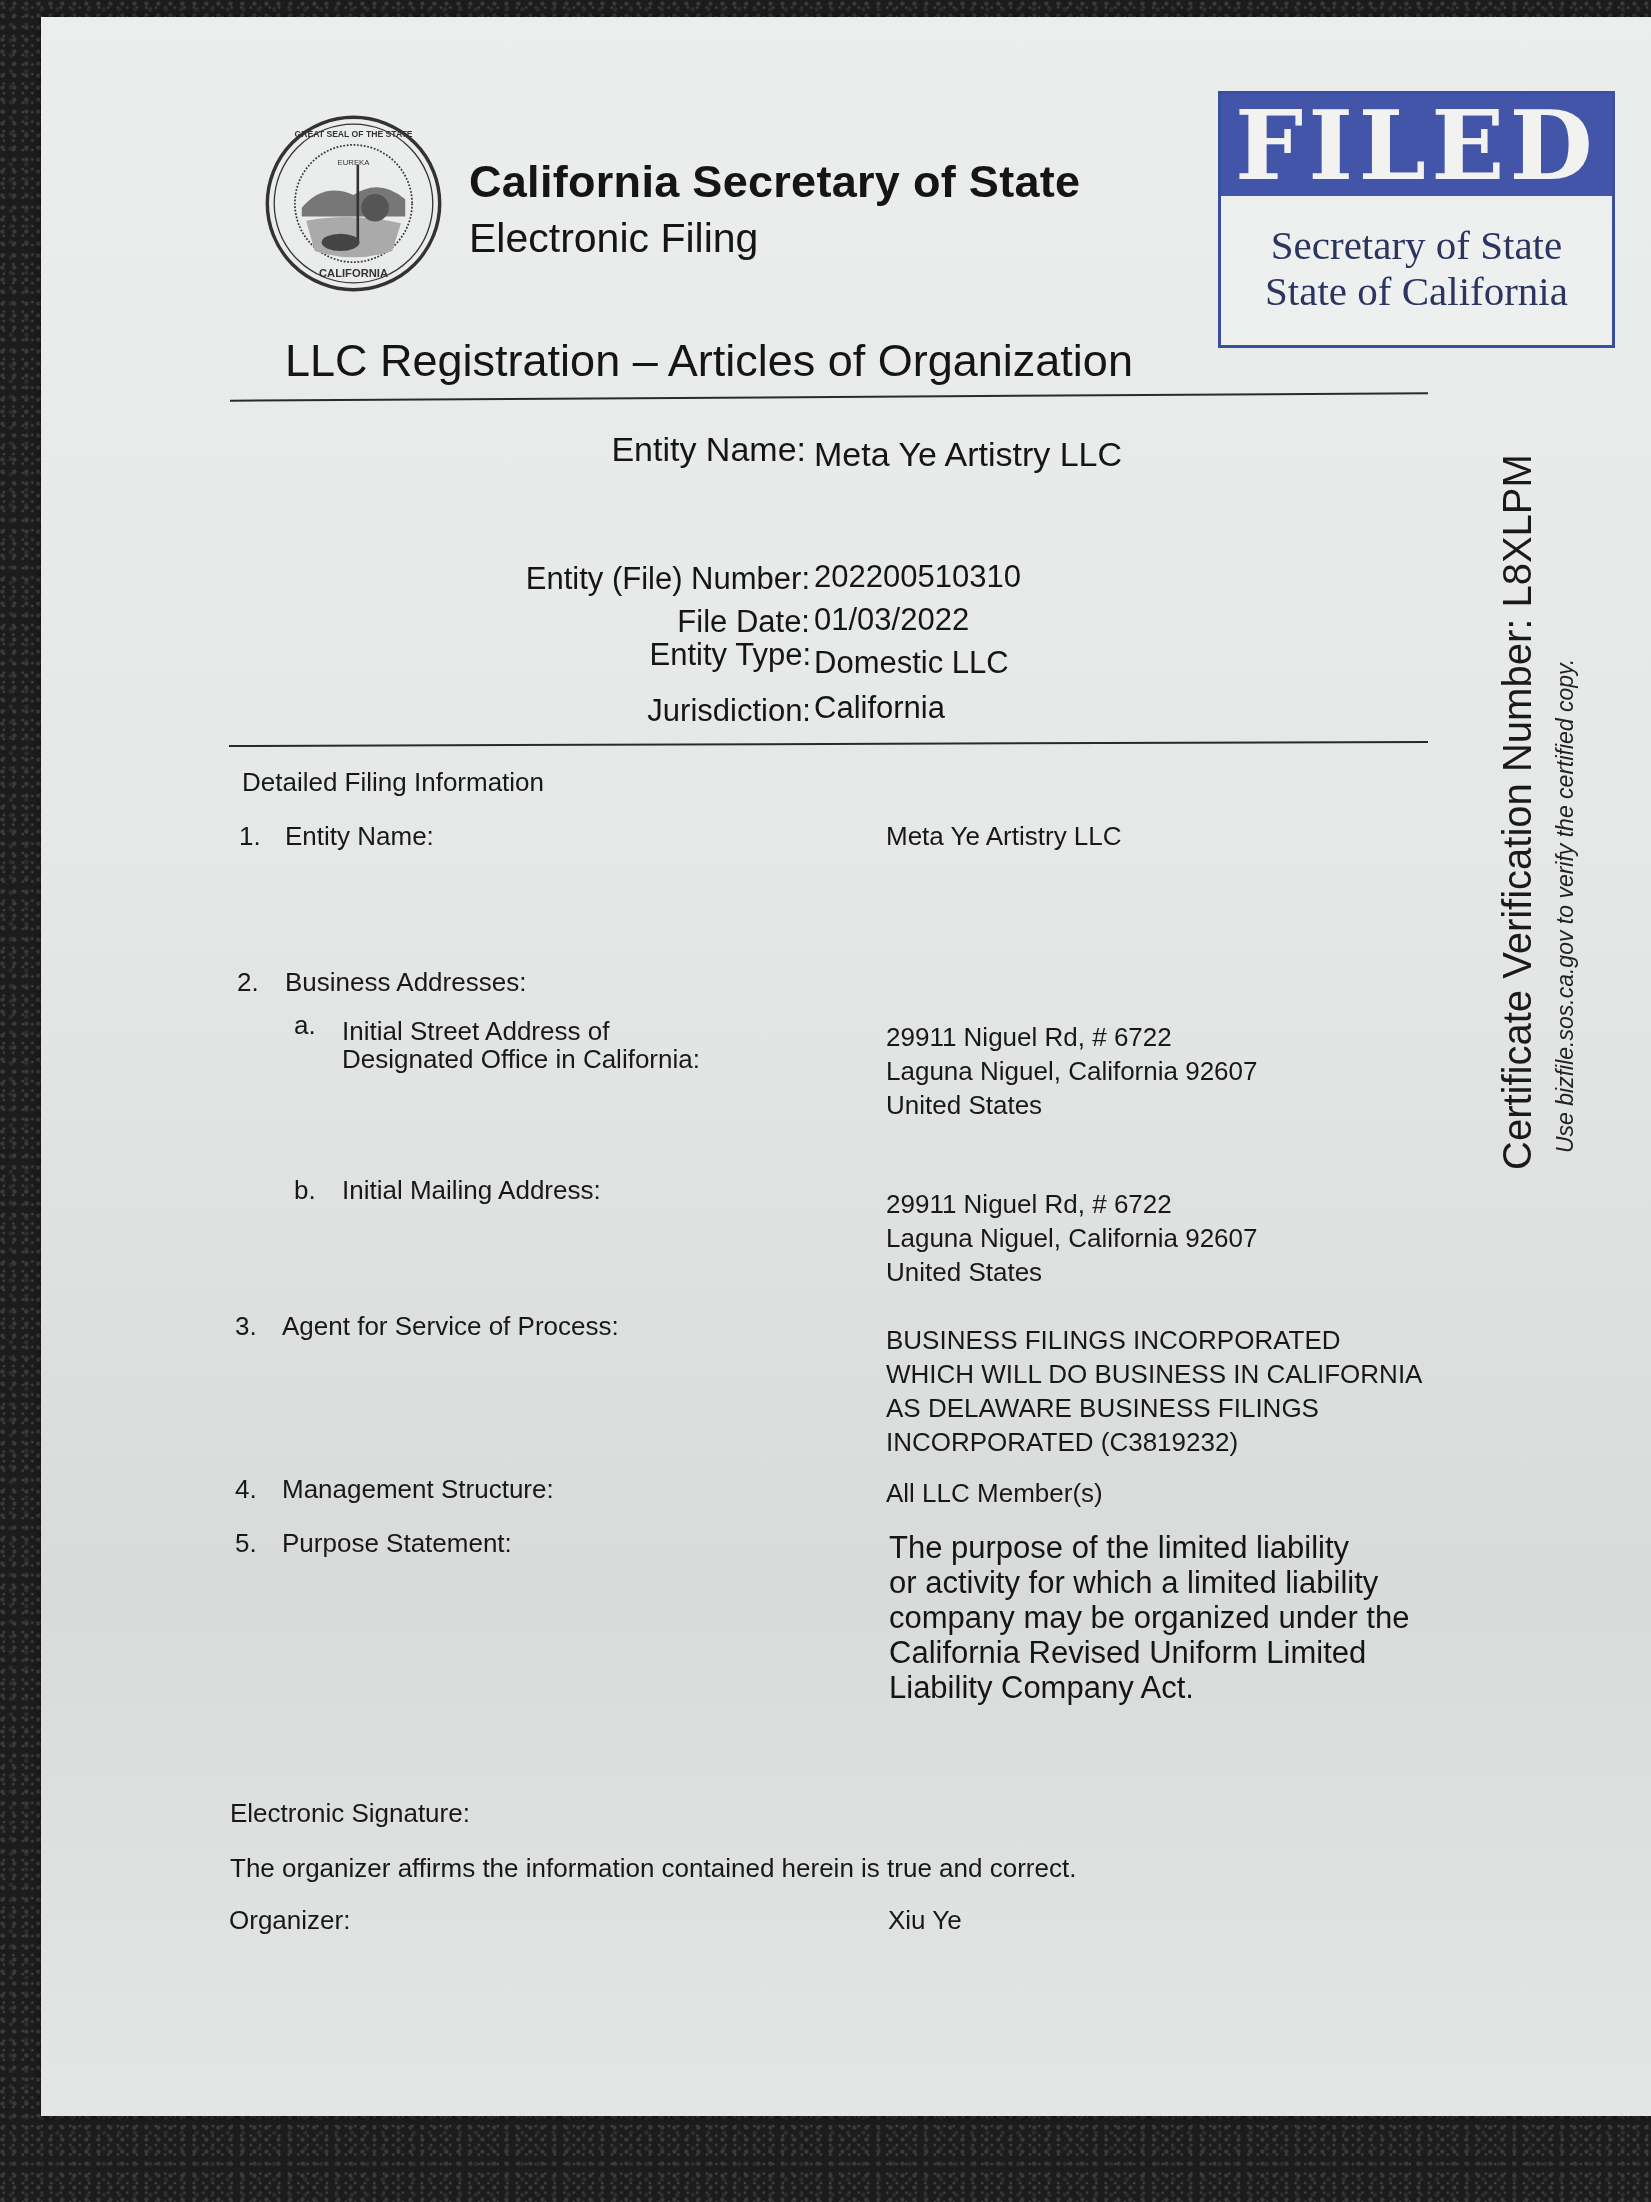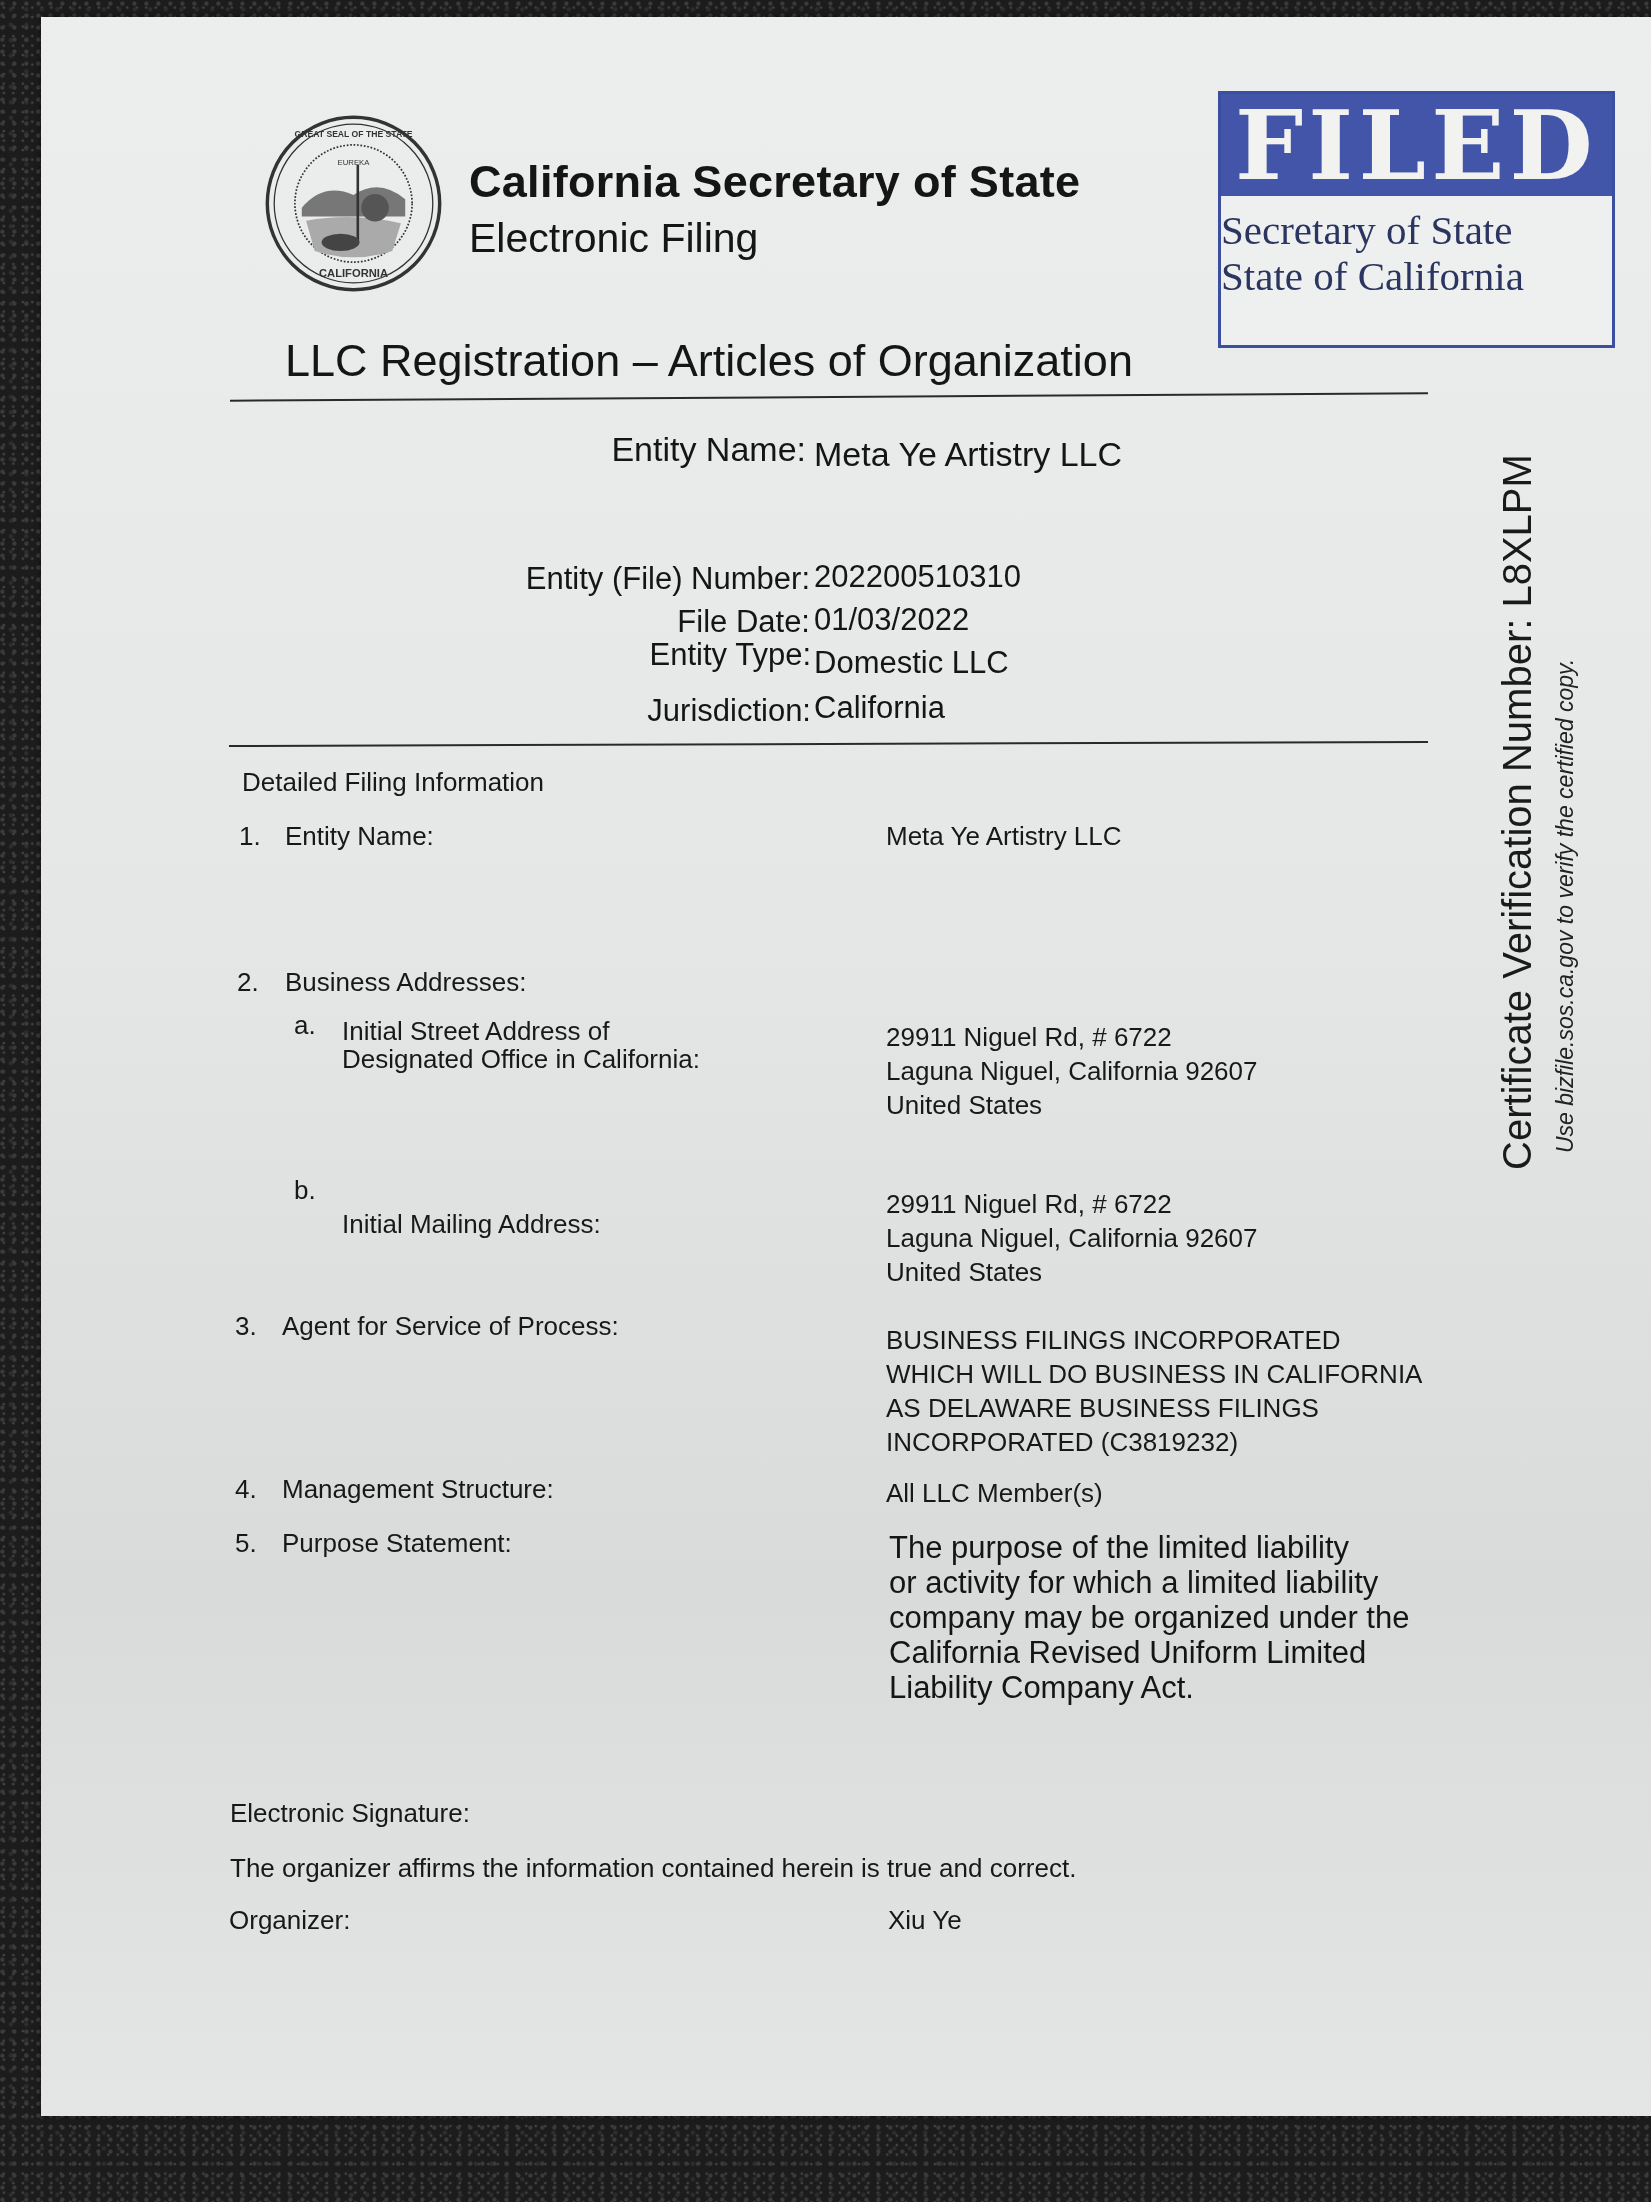--- a/index.html
+++ b/index.html
@@ -26,21 +26,21 @@
   .hdr-title { left: 428px; top: 139px; font-size: 45px; font-weight: bold; color: #151515; letter-spacing: 0.3px; }
   .hdr-sub { left: 428px; top: 198px; font-size: 41px; color: #151515; }
   .filed {
     left: 1177px; top: 74px; width: 397px; height: 257px;
     border: 3.4px solid #3a4fa0; background: #eef0f0; box-sizing: border-box;
   }
   .filed-top {
     height: 102px; background: #4355a8; display: flex; align-items: center; justify-content: center;
     color: #f2f2f0; font-family: "DejaVu Serif", serif; font-weight: bold; font-size: 96px; letter-spacing: 5.2px;
   }
-  .filed-bottom { color: #2b3560; font-family: "Liberation Serif", serif; font-size: 41px; line-height: 46px; padding-top: 11px; }
+  .filed-bottom { text-align: center; color: #2b3560; font-family: "Liberation Serif", serif; font-size: 41px; line-height: 46px; padding-top: 26px; }
   .doc-title { left: 244px; top: 318px; font-size: 45px; color: #151515; }
   .hr { height: 1.7px; background: #2a2a2a; }
   .kv-label { font-size: 34px; color: #151515; text-align: right; width: 533px; }
   .kv-value { font-size: 34px; color: #151515; }
   .body-text { font-size: 26px; color: #181818; }
   .value-text { font-size: 26px; color: #181818; line-height: 34px; }
   .purpose { font-size: 31px; color: #151515; line-height: 35px; width: 585px; }
   .vert {
     transform-origin: left top; transform: rotate(-90deg); white-space: nowrap;
   }
@@ -115,21 +115,21 @@
     <div>Initial Street Address of</div>
     <div>Designated Office in California:</div>
   </div>
   <div class="abs value-text" style="left:845px; top:1003px;">
     <div>29911 Niguel Rd, # 6722</div>
     <div>Laguna Niguel, California 92607</div>
     <div>United States</div>
   </div>
 
   <div class="abs body-text" style="left:253px; top:1158px;">b.</div>
-  <div class="abs body-text" style="left:301px; top:1192px;text-align:right;">Initial Mailing Address:</div>
+  <div class="abs body-text" style="left:301px; top:1158px;text-align:right;">Initial Mailing Address:</div>
   <div class="abs value-text" style="left:845px; top:1170px;">
     <div>29911 Niguel Rd, # 6722</div>
     <div>Laguna Niguel, California 92607</div>
     <div>United States</div>
   </div>
 
   <div class="abs body-text" style="left:194px; top:1294px;">3.</div>
   <div class="abs body-text" style="left:241px; top:1294px;">Agent for Service of Process:</div>
   <div class="abs value-text" style="left:845px; top:1306px;">
     <div>BUSINESS FILINGS INCORPORATED</div>

